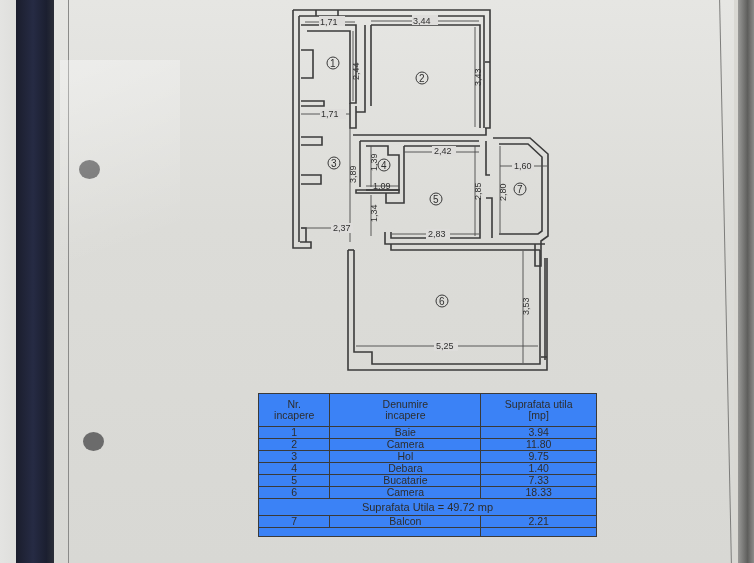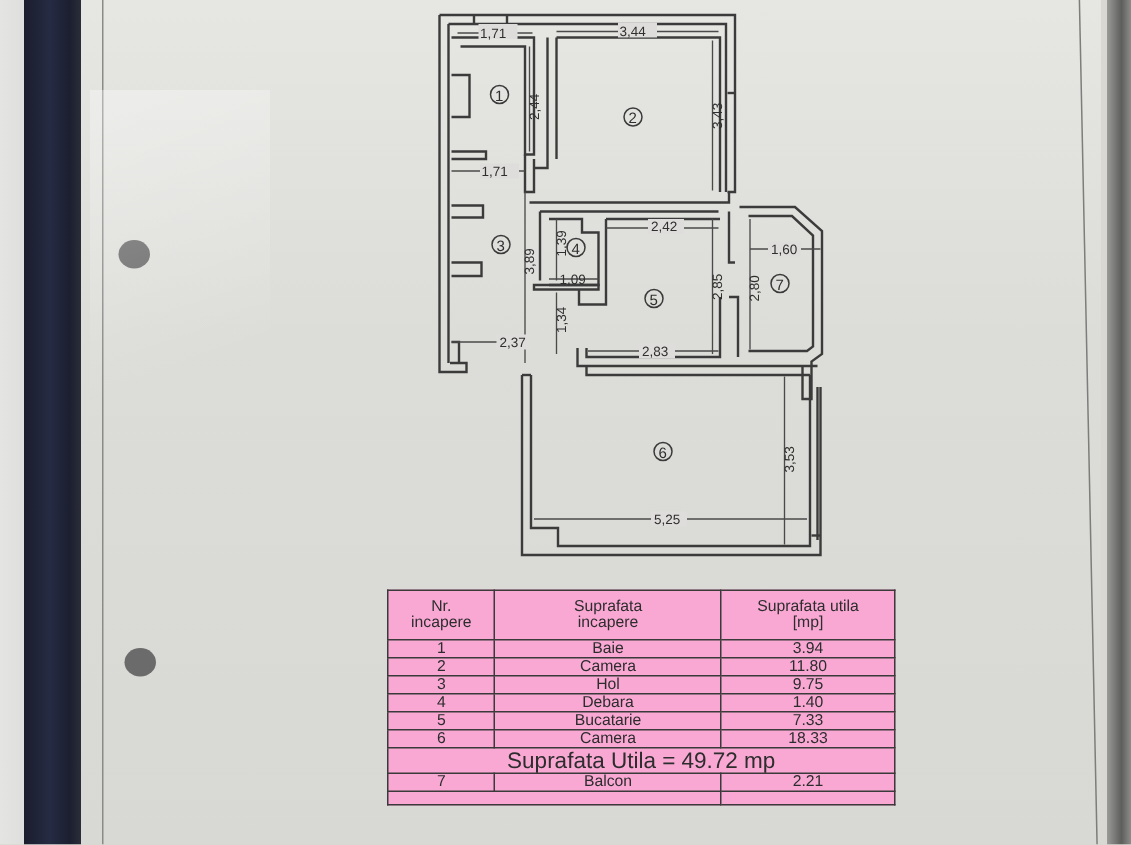--- a/index.html
+++ b/index.html
@@ -24,30 +24,30 @@
 
   svg.plan { position: absolute; left: 0; top: 0; }
   .wall { fill: none; stroke: #3b3b3b; stroke-width: 1.6; }
   .dim { stroke: #4a4a4a; stroke-width: 0.9; fill: none; }
   .dim-text { font-family: "Liberation Sans", sans-serif; font-size: 9px; fill: #2f2f2f; }
   .room-circle { fill: none; stroke: #3a3a3a; stroke-width: 1; }
   .room-num { font-family: "Liberation Sans", sans-serif; font-size: 10px; fill: #2f2f2f; }
 
   table.area-table {
     position: absolute; left: 258px; top: 393px; width: 339px;
-    border-collapse: collapse; font-size: 10.5px; color: #2d2d2d; background: #f9a8d4;
+    border-collapse: collapse; font-size: 10.5px; color: #2d2d2d; background: #3b82f6;
   }
   table.area-table td, table.area-table th {
     border: 1.5px solid #3a3a3a; padding: 0; text-align: center; font-weight: normal; line-height: 11px;
   }
   table.area-table th { height: 32px; vertical-align: middle; }
   .col-nr { width: 71px; }
   .col-name { width: 152px; }
   .col-area { width: 116px; }
-  .summary-cell { height: 16px; font-size: 15px; }
+  .summary-cell { height: 16px; font-size: 11px; }
   .bottom-row td { height: 8px; }
 </style>
 </head>
 <body>
 
 <div class="left-bg"></div>
 <div class="binder"></div>
 <div class="sleeve"></div>
 <div class="sleeve-line"></div>
 <div class="right-edge-line"></div>
@@ -173,21 +173,21 @@
 </svg>
 
 <table class="area-table">
   <tbody>
       <tr>
     <th class="col-nr">
       <span>Nr.</span><br>
       <span>incapere</span>
     </th>
     <th class="col-name">
-      <span>Suprafata</span><br>
+      <span>Denumire</span><br>
       <span>incapere</span>
     </th>
     <th class="col-area">
       <span>Suprafata utila</span><br>
       <span>[mp]</span>
     </th>
   </tr>
   <tr>
     <td>1</td>
     <td>Baie</td>

